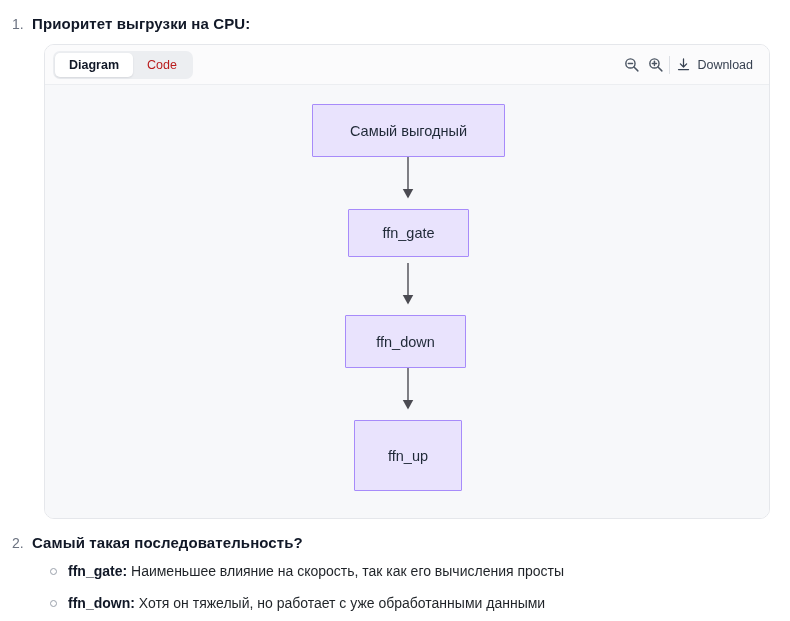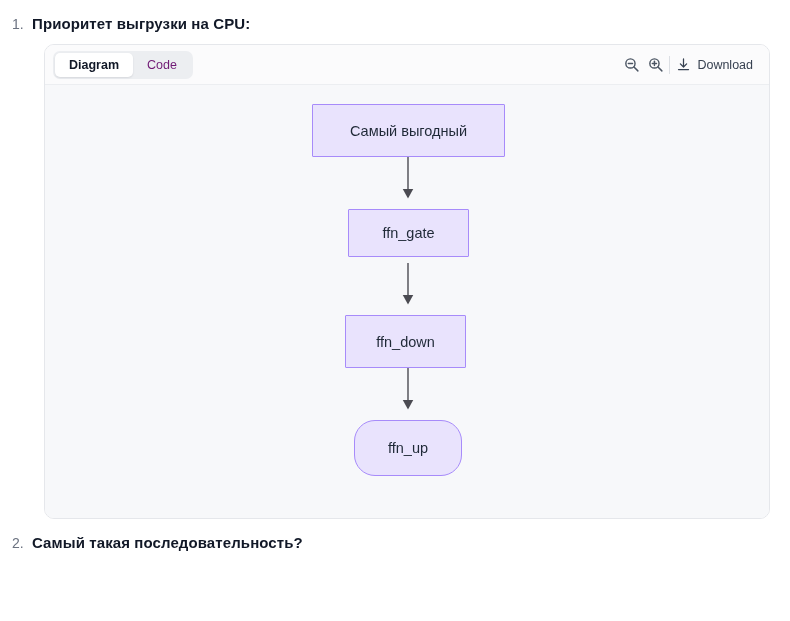--- a/index.html
+++ b/index.html
@@ -63,21 +63,21 @@
     background: #eceef1;
     border-radius: 7px;
     padding: 2px;
     height: 28px;
   }
   .seg-btn {
     font-size: 12.5px;
     line-height: 24px;
     padding: 0 14px;
     border-radius: 5px;
-    color: #701a75;
+    color: #b91c1c;
     cursor: pointer;
     user-select: none;
     border: none;
     background: transparent;
     font-family: "Liberation Sans", sans-serif;
   }
   .seg-btn.active {
     background: #ffffff;
     color: #111827;
     font-weight: bold;
@@ -226,28 +226,37 @@
           </div>
 
           <div class="node" style="left:303px; top:124px; width:121px; height:48px;">
             <span>ffn_gate</span>
           </div>
 
           <div class="node" style="left:300px; top:230px; width:121px; height:53px;">
             <span>ffn_down</span>
           </div>
 
-          <div class="node" style="left:309px; top:335px; width:108px; height:56px;border-radius:21px;">
+          <div class="node" style="left:309px; top:335px; width:108px; height:71px;">
             <span>ffn_up</span>
           </div>
 
         </div>
       </div>
     </li>
 
     <li class="olitem" style="margin-top:14px;">
       <span class="olnum">2.</span>
       <div class="olhead">Самый такая последовательность?</div>
 
+      <ul class="sub-list">
+        <li class="sub-item">
+          <b>ffn_gate:</b><span> Наименьшее влияние на скорость, так как его вычисления просты</span>
+        </li>
+        <li class="sub-item">
+          <b>ffn_down:</b><span> Хотя он тяжелый, но работает с уже обработанными данными</span>
+        </li>
+
+      </ul>
     </li>
 
   </ol>
 </div>
 
 </body></html>

